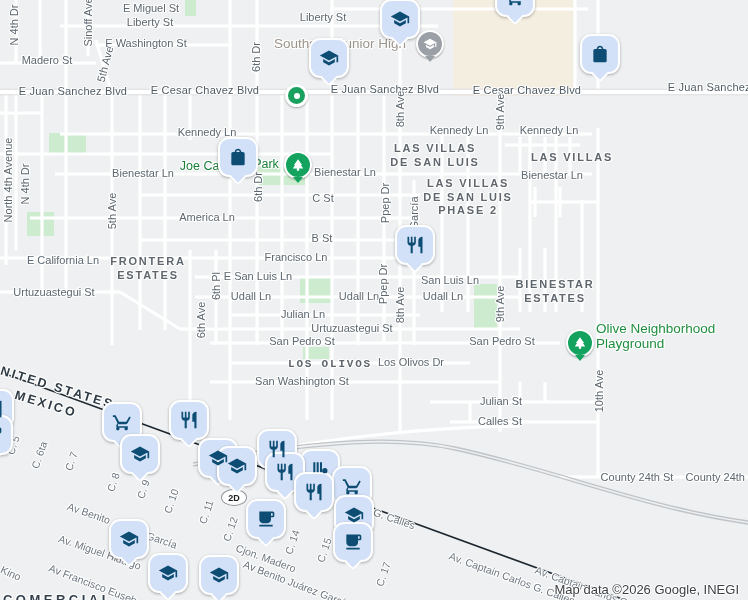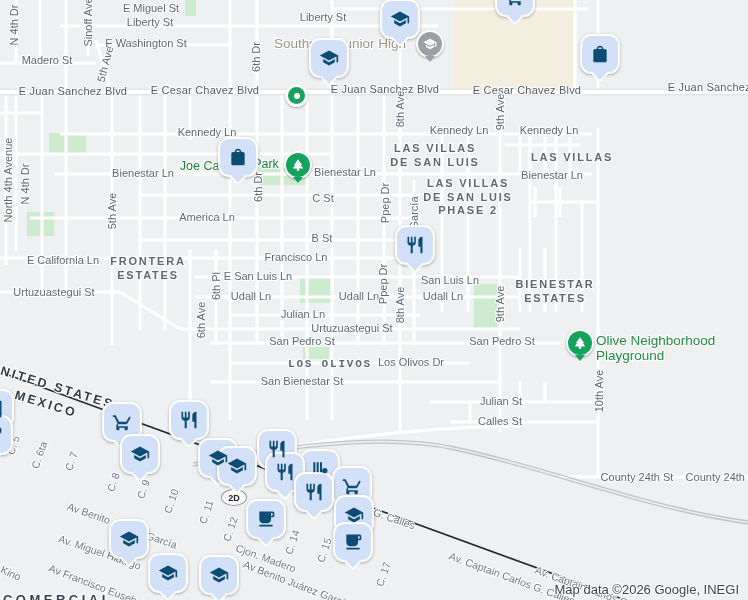--- a/index.html
+++ b/index.html
@@ -201,21 +201,21 @@
       <div class="lbl k-st" style="left: 450px; top: 280px; transform: translate(-50%, -50%) rotate(0deg);">San Luis Ln</div>
       <div class="lbl k-st" style="left: 54px; top: 292px; transform: translate(-50%, -50%) rotate(0deg);">Urtuzuastegui St</div>
       <div class="lbl k-st" style="left: 251px; top: 296px; transform: translate(-50%, -50%) rotate(0deg);">Udall Ln</div>
       <div class="lbl k-st" style="left: 359px; top: 296px; transform: translate(-50%, -50%) rotate(0deg);">Udall Ln</div>
       <div class="lbl k-st" style="left: 443px; top: 296px; transform: translate(-50%, -50%) rotate(0deg);">Udall Ln</div>
       <div class="lbl k-st" style="left: 303px; top: 314px; transform: translate(-50%, -50%) rotate(0deg);">Julian Ln</div>
       <div class="lbl k-st" style="left: 352px; top: 328px; transform: translate(-50%, -50%) rotate(0deg);">Urtuzuastegui St</div>
       <div class="lbl k-st" style="left: 302px; top: 341px; transform: translate(-50%, -50%) rotate(0deg);">San Pedro St</div>
       <div class="lbl k-st" style="left: 502px; top: 341px; transform: translate(-50%, -50%) rotate(0deg);">San Pedro St</div>
       <div class="lbl k-st" style="left: 411px; top: 362px; transform: translate(-50%, -50%) rotate(0deg);">Los Olivos Dr</div>
-      <div class="lbl k-st" style="left: 302px; top: 381px; transform: translate(-50%, -50%) rotate(0deg);">San Bienestar St</div>
+      <div class="lbl k-st" style="left: 302px; top: 381px; transform: translate(-50%, -50%) rotate(0deg);">San Washington St</div>
       <div class="lbl k-st" style="left: 501px; top: 401px; transform: translate(-50%, -50%) rotate(0deg);">Julian St</div>
       <div class="lbl k-st" style="left: 500px; top: 421px; transform: translate(-50%, -50%) rotate(0deg);">Calles St</div>
       <div class="lbl k-st" style="left: 637px; top: 477px; transform: translate(-50%, -50%) rotate(0deg);">County 24th St</div>
       <div class="lbl k-st" style="left: 722px; top: 477px; transform: translate(-50%, -50%) rotate(0deg);">County 24th St</div>
       <div class="lbl k-st" style="left: 8px; top: 180px; transform: translate(-50%, -50%) rotate(-90deg);">North 4th Avenue</div>
       <div class="lbl k-st" style="left: 14px; top: 25px; transform: translate(-50%, -50%) rotate(-90deg);">N 4th Dr</div>
       <div class="lbl k-st" style="left: 25px; top: 184px; transform: translate(-50%, -50%) rotate(-90deg);">N 4th Dr</div>
       <div class="lbl k-st" style="left: 88px; top: 22px; transform: translate(-50%, -50%) rotate(-90deg);">Sinoff Ave</div>
       <div class="lbl k-st" style="left: 105px; top: 64px; transform: translate(-50%, -50%) rotate(-75deg);">5th Ave</div>
       <div class="lbl k-st" style="left: 112px; top: 211px; transform: translate(-50%, -50%) rotate(-90deg);">5th Ave</div>
@@ -241,21 +241,21 @@
 ESTATES</div>
       <div class="lbl k-area" style="left: 555px; top: 291px; transform: translate(-50%, -50%) rotate(0deg);">BIENESTAR
 ESTATES</div>
       <div class="lbl k-area" style="left: 330px; top: 365px; transform: translate(-50%, -50%) rotate(0deg); font-family: Liberation Mono, monospace;">LOS OLIVOS</div>
       <div class="lbl k-border" style="left: 52px; top: 386px; transform: translate(-50%, -50%) rotate(17deg);">UNITED STATES</div>
       <div class="lbl k-border" style="left: 46px; top: 404px; transform: translate(-50%, -50%) rotate(17deg);">MEXICO</div>
       <div class="lbl k-district" style="left: 58px; top: 600px; transform: translate(-50%, -50%) rotate(0deg);">COMERCIAL</div>
       <div class="lbl k-poi" style="left: 340px; top: 44px; transform: translate(-50%, -50%) rotate(0deg);">Southside Junior High</div>
       <div class="lbl k-park" style="left: 201px; top: 166px; transform: translate(-50%, -50%) rotate(0deg);">Joe Cal</div>
       <div class="lbl k-park" style="left: 266px; top: 164px; transform: translate(-50%, -50%) rotate(0deg);">Park</div>
-      <div class="lbl k-parkpoi" style="left: 596px; top: 348px; transform: translate(0px, -50%) rotate(0deg);">Olive Neighborhood
+      <div class="lbl k-parkpoi" style="left: 596px; top: 336px; transform: translate(0px, -50%) rotate(0deg);">Olive Neighborhood
 Playground</div>
       <div class="lbl k-mx" style="left: 11px; top: 573px; transform: translate(-50%, -50%) rotate(25deg);">Kino</div>
       <div class="lbl k-mx" style="left: 13px; top: 445px; transform: translate(-50%, -50%) rotate(-71deg);">C. 5</div>
       <div class="lbl k-mx" style="left: 39px; top: 455px; transform: translate(-50%, -50%) rotate(-71deg);">C. 6ta</div>
       <div class="lbl k-mx" style="left: 71px; top: 461px; transform: translate(-50%, -50%) rotate(-71deg);">C. 7</div>
       <div class="lbl k-mx" style="left: 113px; top: 482px; transform: translate(-50%, -50%) rotate(-71deg);">C. 8</div>
       <div class="lbl k-mx" style="left: 143px; top: 489px; transform: translate(-50%, -50%) rotate(-71deg);">C. 9</div>
       <div class="lbl k-mx" style="left: 171px; top: 501px; transform: translate(-50%, -50%) rotate(-71deg);">C. 10</div>
       <div class="lbl k-mx" style="left: 206px; top: 512px; transform: translate(-50%, -50%) rotate(-71deg);">C. 11</div>
       <div class="lbl k-mx" style="left: 230px; top: 529px; transform: translate(-50%, -50%) rotate(-71deg);">C. 12</div>

